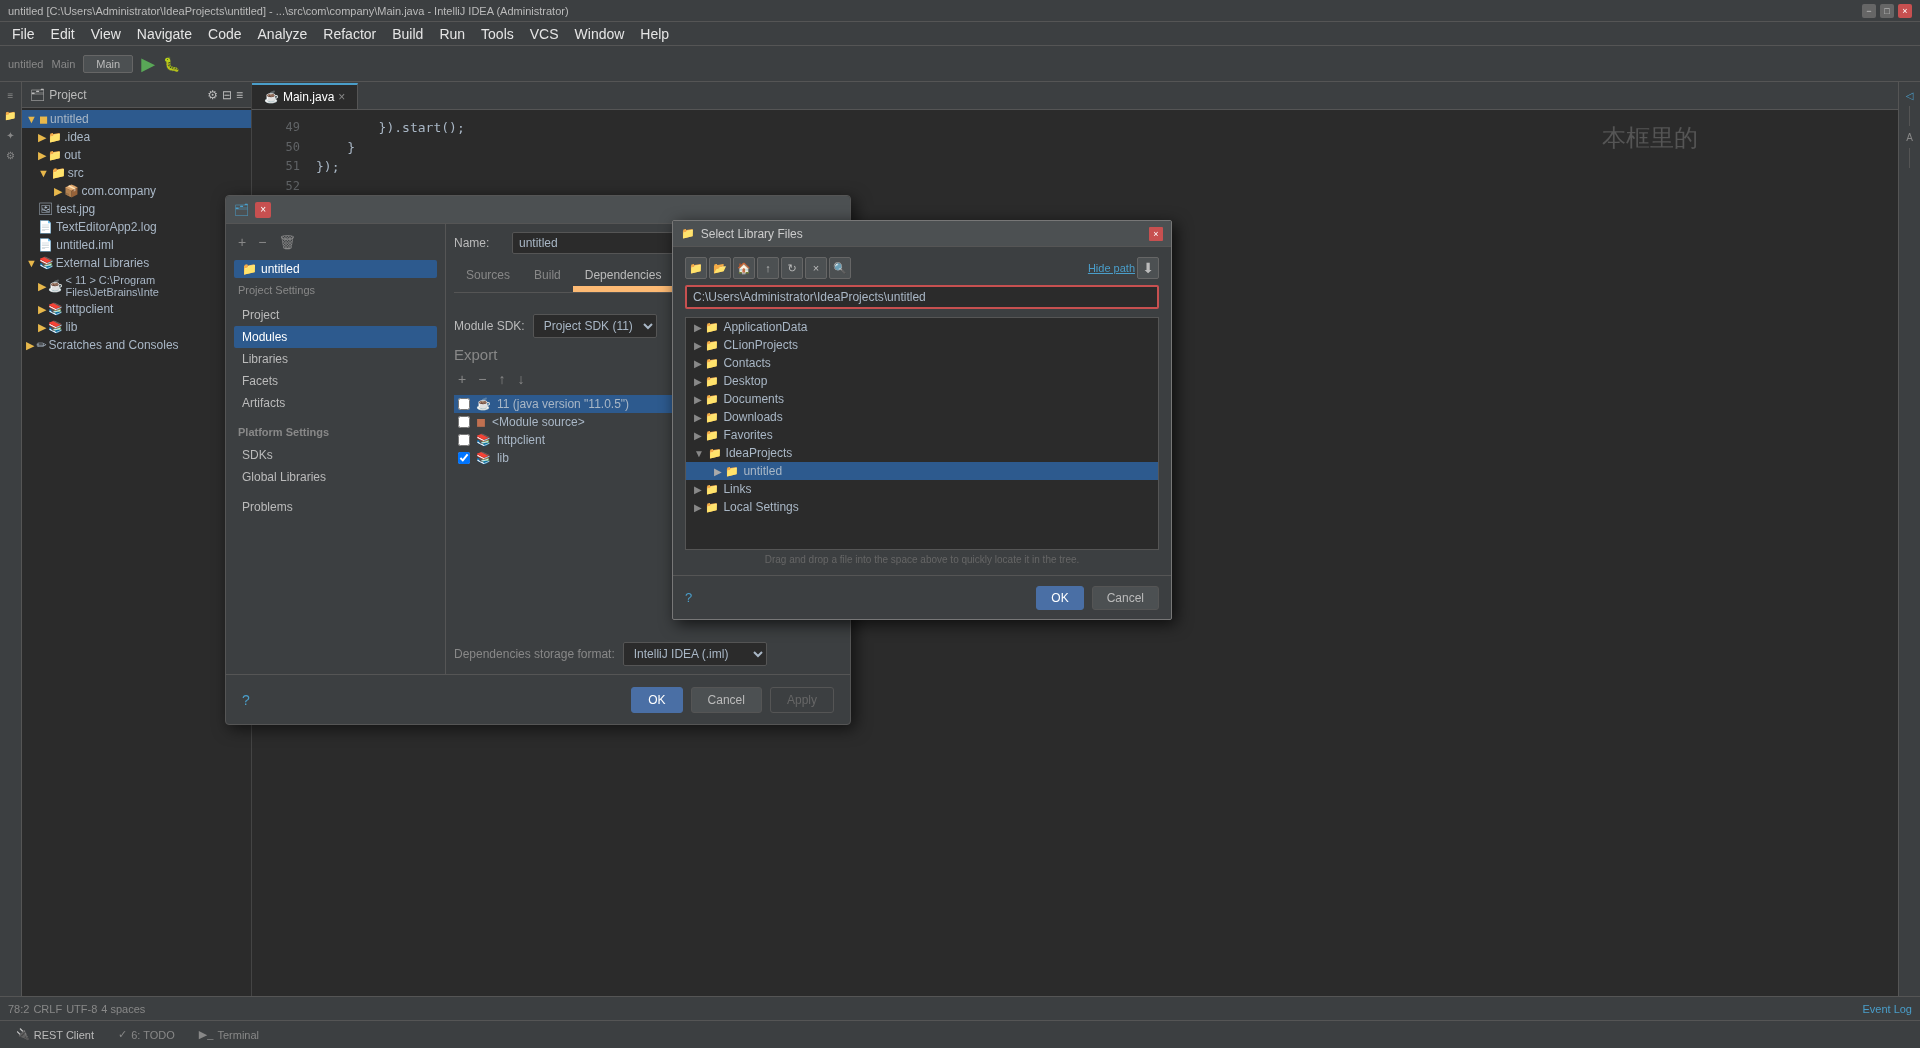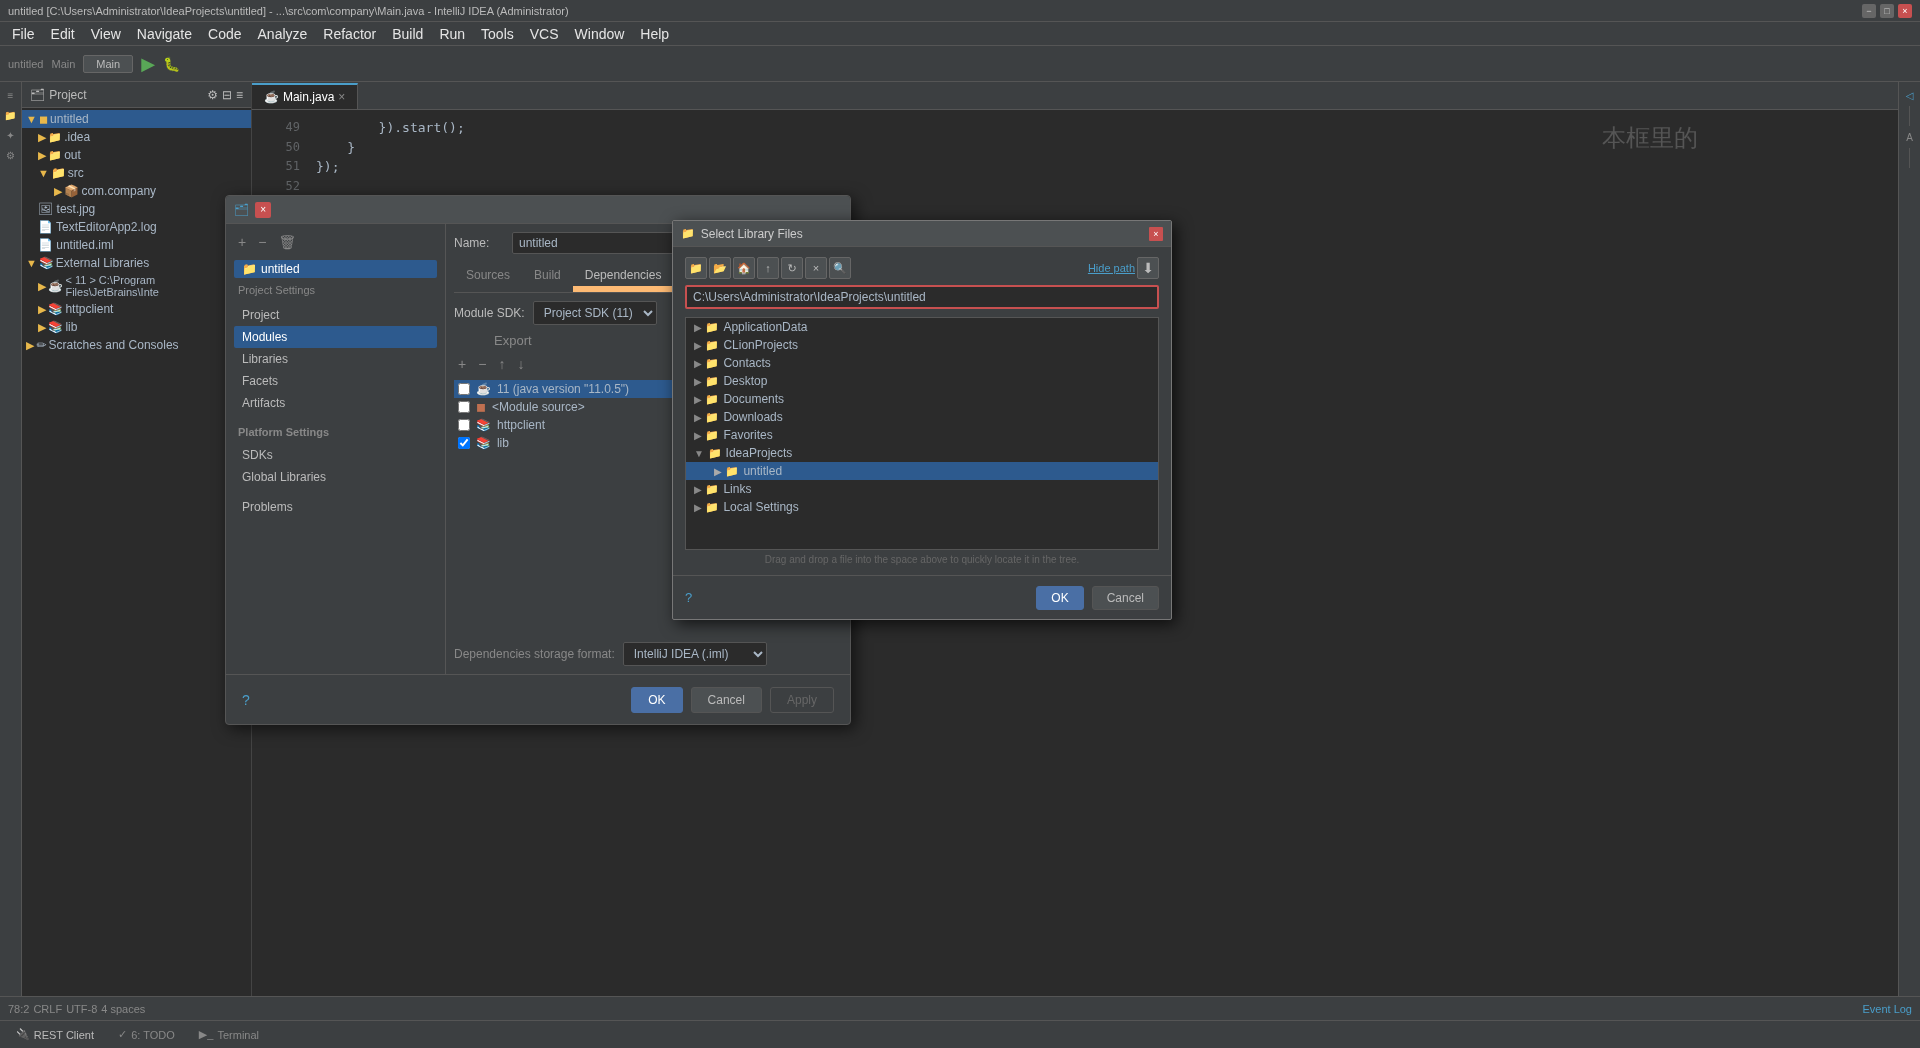--- a/index.html
+++ b/index.html
@@ -73,23 +73,23 @@
     .ps-section-header { font-size: 11px; color: #888; margin-top: 10px; margin-bottom: 4px; padding: 2px 4px; font-weight: bold; }
 
     .ps-right { flex: 1; padding: 8px; display: flex; flex-direction: column; }
     .ps-name-row { display: flex; align-items: center; gap: 8px; margin-bottom: 10px; }
     .ps-label { font-size: 12px; color: #bbb; min-width: 50px; }
     .ps-input { background: #2b2b2b; border: 1px solid #555; color: #a9b7c6; padding: 3px 6px; font-size: 12px; border-radius: 2px; flex: 1; }
     .ps-tabs { display: flex; border-bottom: 1px solid #555; margin-bottom: 8px; }
     .ps-tab { padding: 4px 12px; font-size: 12px; color: #888; cursor: pointer; border-bottom: 2px solid transparent; }
     .ps-tab.active { color: #bbb; border-bottom: 6px solid #fdba74; }
     .ps-tab-content { flex: 1; overflow-y: auto; }
-    .ps-sdk-row { display: flex; align-items: center; gap: 8px; margin-bottom: 8px; }
+    .ps-sdk-row { display: flex; align-items: center; gap: 8px; margin-bottom: 8px; margin-top: 13px; }
     .ps-select { background: #2b2b2b; border: 1px solid #555; color: #a9b7c6; padding: 3px 6px; font-size: 12px; border-radius: 2px; }
-    .ps-export-header { font-size: 13px; color: #888; margin-bottom: 6px; margin-left: 40px; }
+    .ps-export-header { font-size: 15px; color: #888; margin-bottom: 6px; }
     .ps-dep-item { display: flex; align-items: center; padding: 2px 4px; gap: 6px; font-size: 12px; }
     .ps-dep-item.selected { background: #2d5a8e; }
     .ps-dep-icon { color: #4a9eca; }
     .ps-dep-label { color: #a9b7c6; }
     .ps-checkbox { width: 12px; height: 12px; }
     .ps-toolbar { display: flex; align-items: center; gap: 4px; margin-bottom: 8px; }
     .ps-toolbar-btn { background: none; border: none; color: #888; cursor: pointer; font-size: 14px; padding: 2px 4px; }
     .ps-module-icon { color: #c07050; }
     .ps-lib-icon { color: #6a8759; }
 

